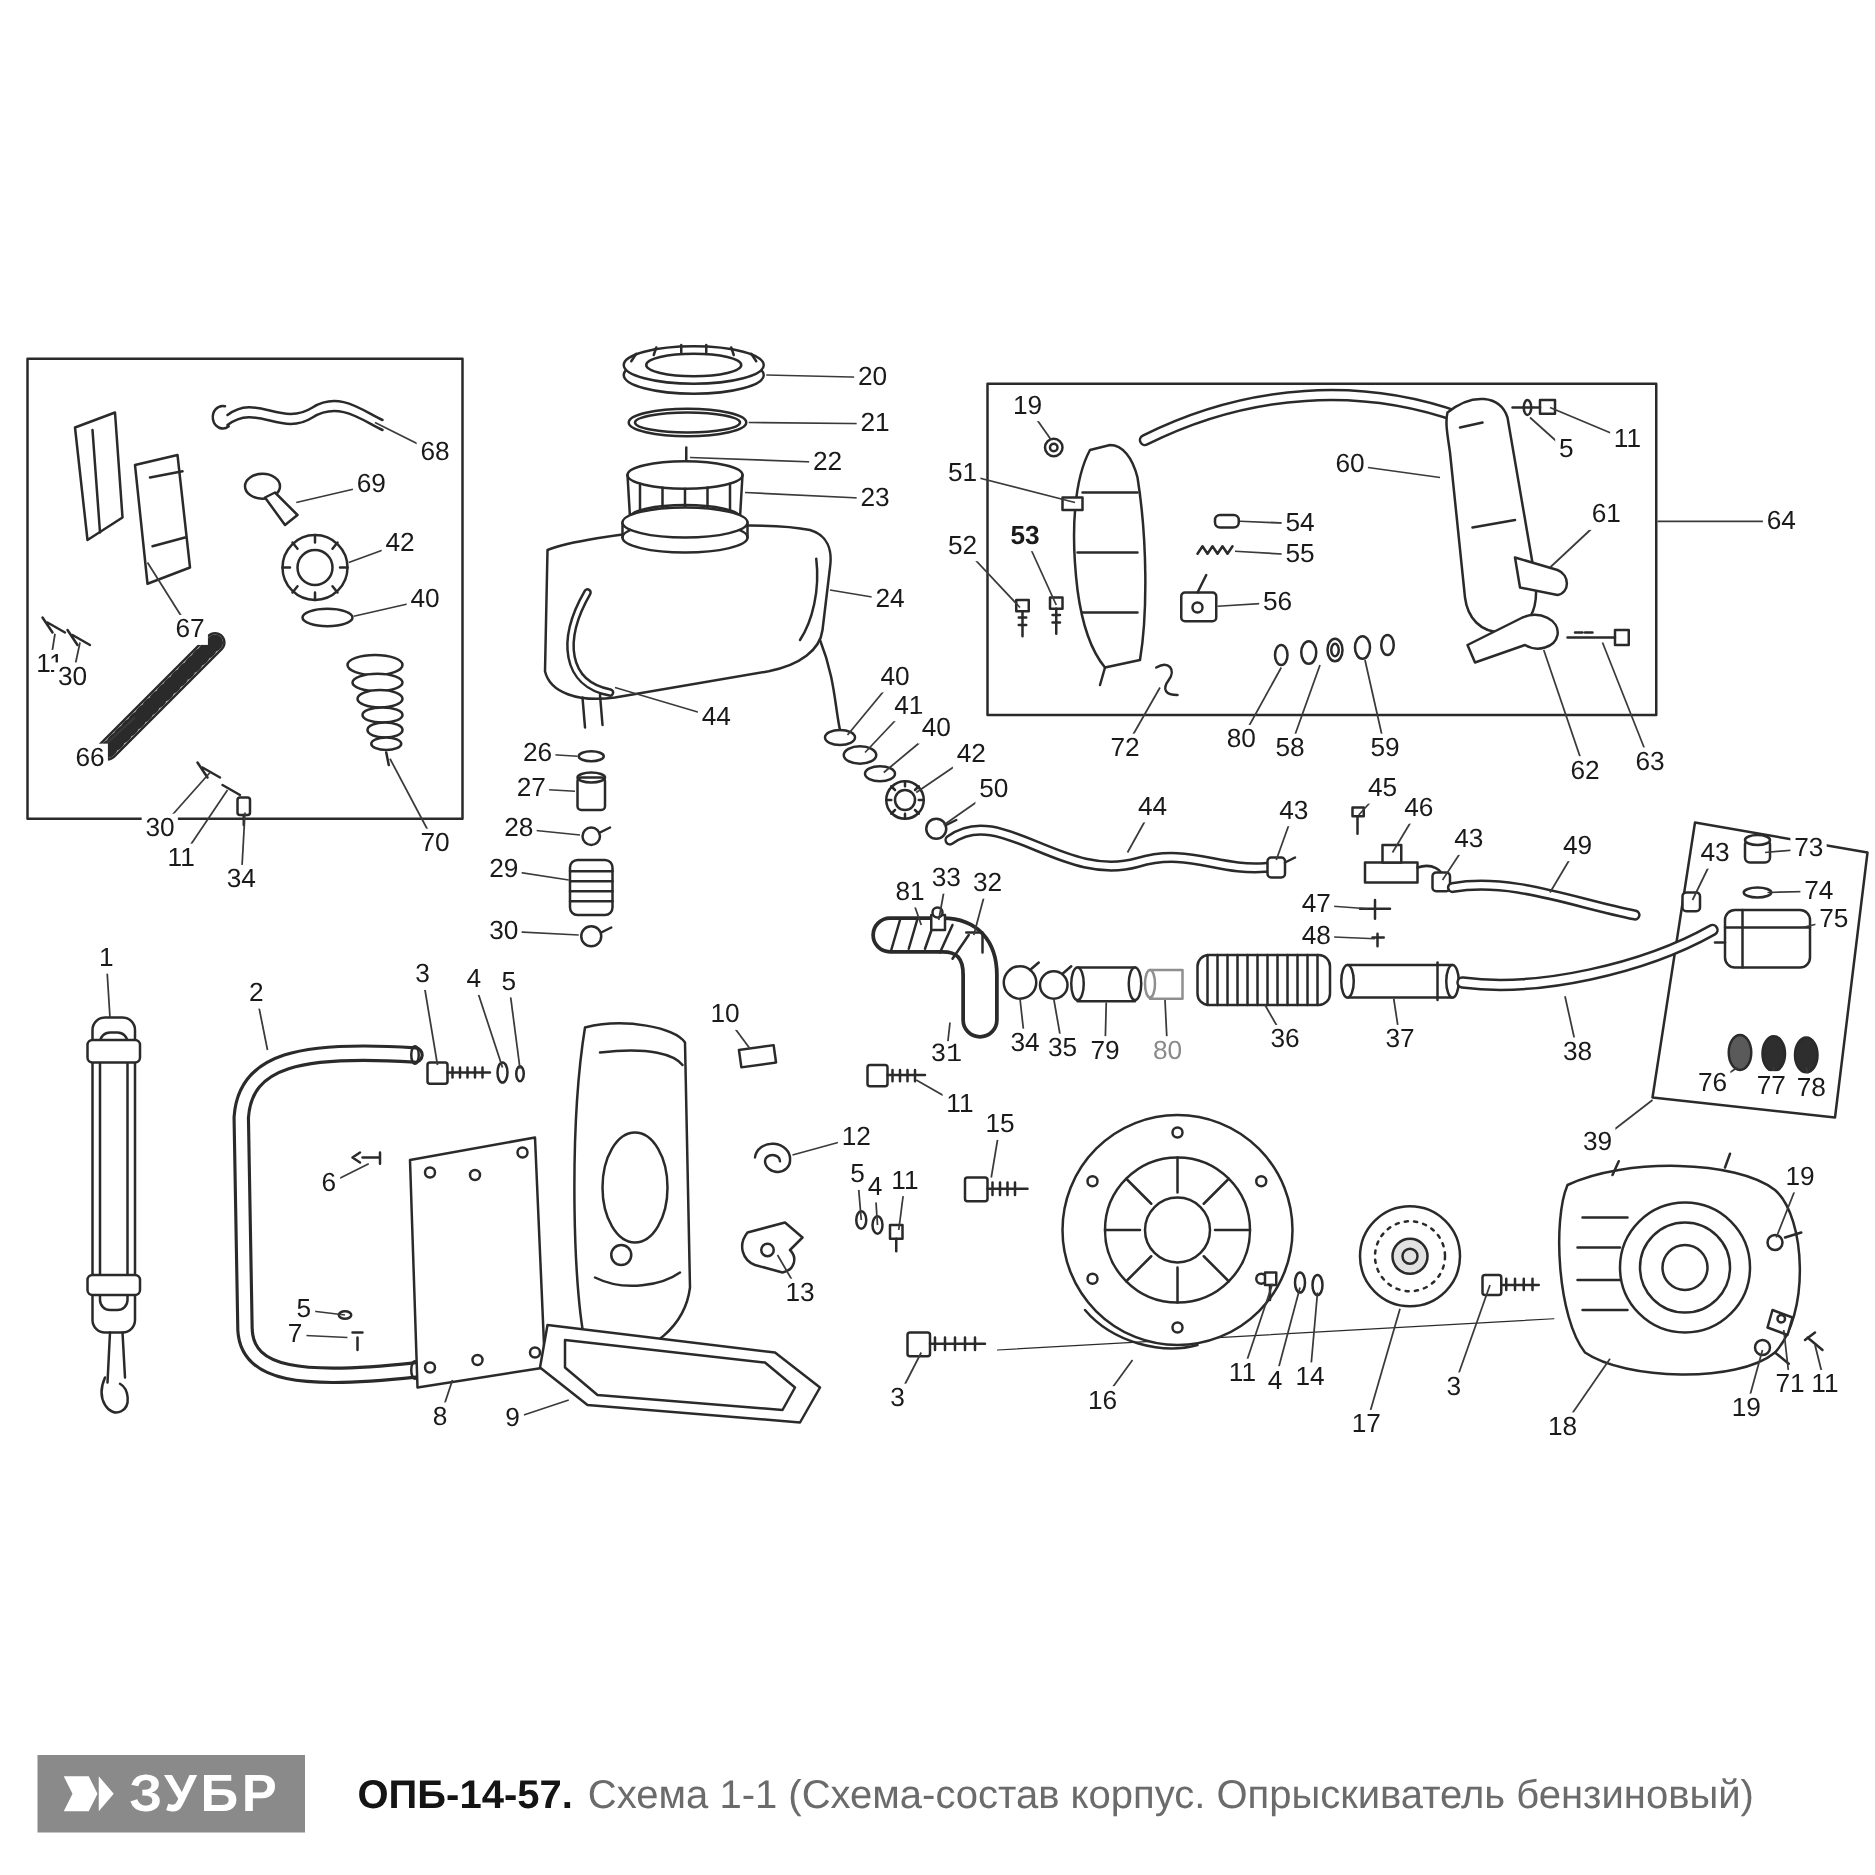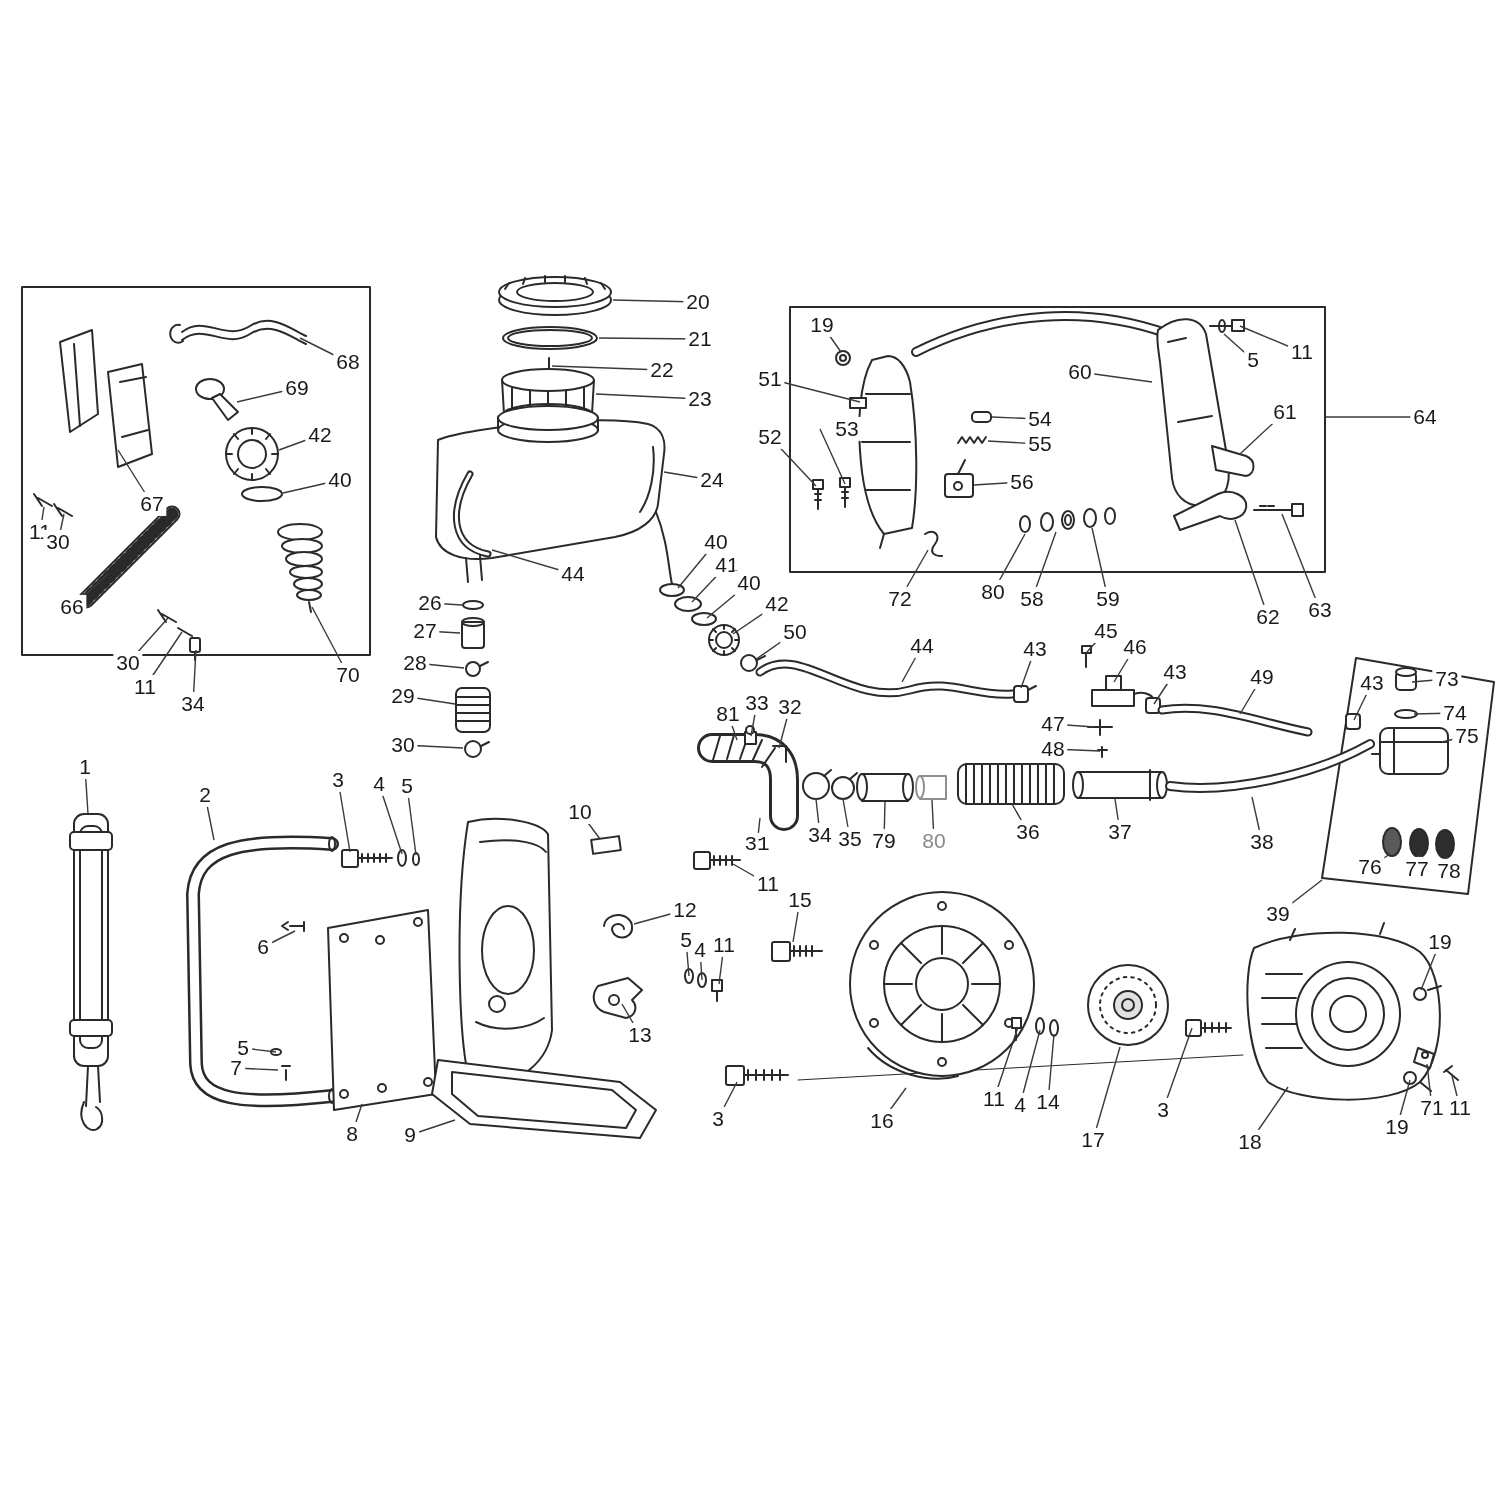--- a/index.html
+++ b/index.html
@@ -411,21 +411,21 @@
         <div class="callout" style="left: 128px; top: 621px;">30</div>
         <div class="callout" style="left: 145px; top: 645px;">11</div>
         <div class="callout" style="left: 193px; top: 662px;">34</div>
         <div class="callout" style="left: 348px; top: 633px;">70</div>
         <div class="callout" style="left: 822px; top: 283px;">19</div>
         <div class="callout" style="left: 1253px; top: 318px;">5</div>
         <div class="callout" style="left: 1302px; top: 310px;">11</div>
         <div class="callout" style="left: 770px; top: 337px;">51</div>
         <div class="callout" style="left: 1080px; top: 330px;">60</div>
         <div class="callout" style="left: 770px; top: 395px;">52</div>
-        <div class="callout" style="left: 847px; top: 387px;">53</div>
+        <div class="callout" style="left: 820px; top: 387px; font-weight: bold;">53</div>
         <div class="callout" style="left: 1040px; top: 377px;">54</div>
         <div class="callout" style="left: 1040px; top: 402px;">55</div>
         <div class="callout" style="left: 1285px; top: 370px;">61</div>
         <div class="callout" style="left: 1425px; top: 375px;">64</div>
         <div class="callout" style="left: 1022px; top: 440px;">56</div>
         <div class="callout" style="left: 900px; top: 557px;">72</div>
         <div class="callout" style="left: 993px; top: 550px;">80</div>
         <div class="callout" style="left: 1032px; top: 557px;">58</div>
         <div class="callout" style="left: 1108px; top: 557px;">59</div>
         <div class="callout" style="left: 1268px; top: 575px;">62</div>
@@ -488,13 +488,25 @@
         <div class="callout" style="left: 1093px; top: 1098px;">17</div>
         <div class="callout" style="left: 1163px; top: 1068px;">3</div>
         <div class="callout" style="left: 1250px; top: 1100px;">18</div>
         <div class="callout" style="left: 1440px; top: 900px;">19</div>
         <div class="callout" style="left: 1397px; top: 1085px;">19</div>
         <div class="callout" style="left: 1432px; top: 1066px;">71</div>
         <div class="callout" style="left: 1460px; top: 1066px;">11</div>
       </div>
   </div>
 
+  <div class="footer">
+    <div class="logo">
+      <svg width="44" height="36" viewBox="0 0 44 36">
+        <path d="M2,4 h20 l7,14 -7,14 h-20 l7,-14 z M30,4 l12,14 -12,14 z" fill="#fff"></path>
+      </svg>
+      <span>ЗУБР</span>
+    </div>
+    <div class="titleblock">
+      <span class="model">ОПБ-14-57.</span>
+      <span class="subtitle">Схема 1-1 (Схема-состав корпус. Опрыскиватель бензиновый)</span>
+    </div>
+  </div>
 </div>
 
 </body></html>

